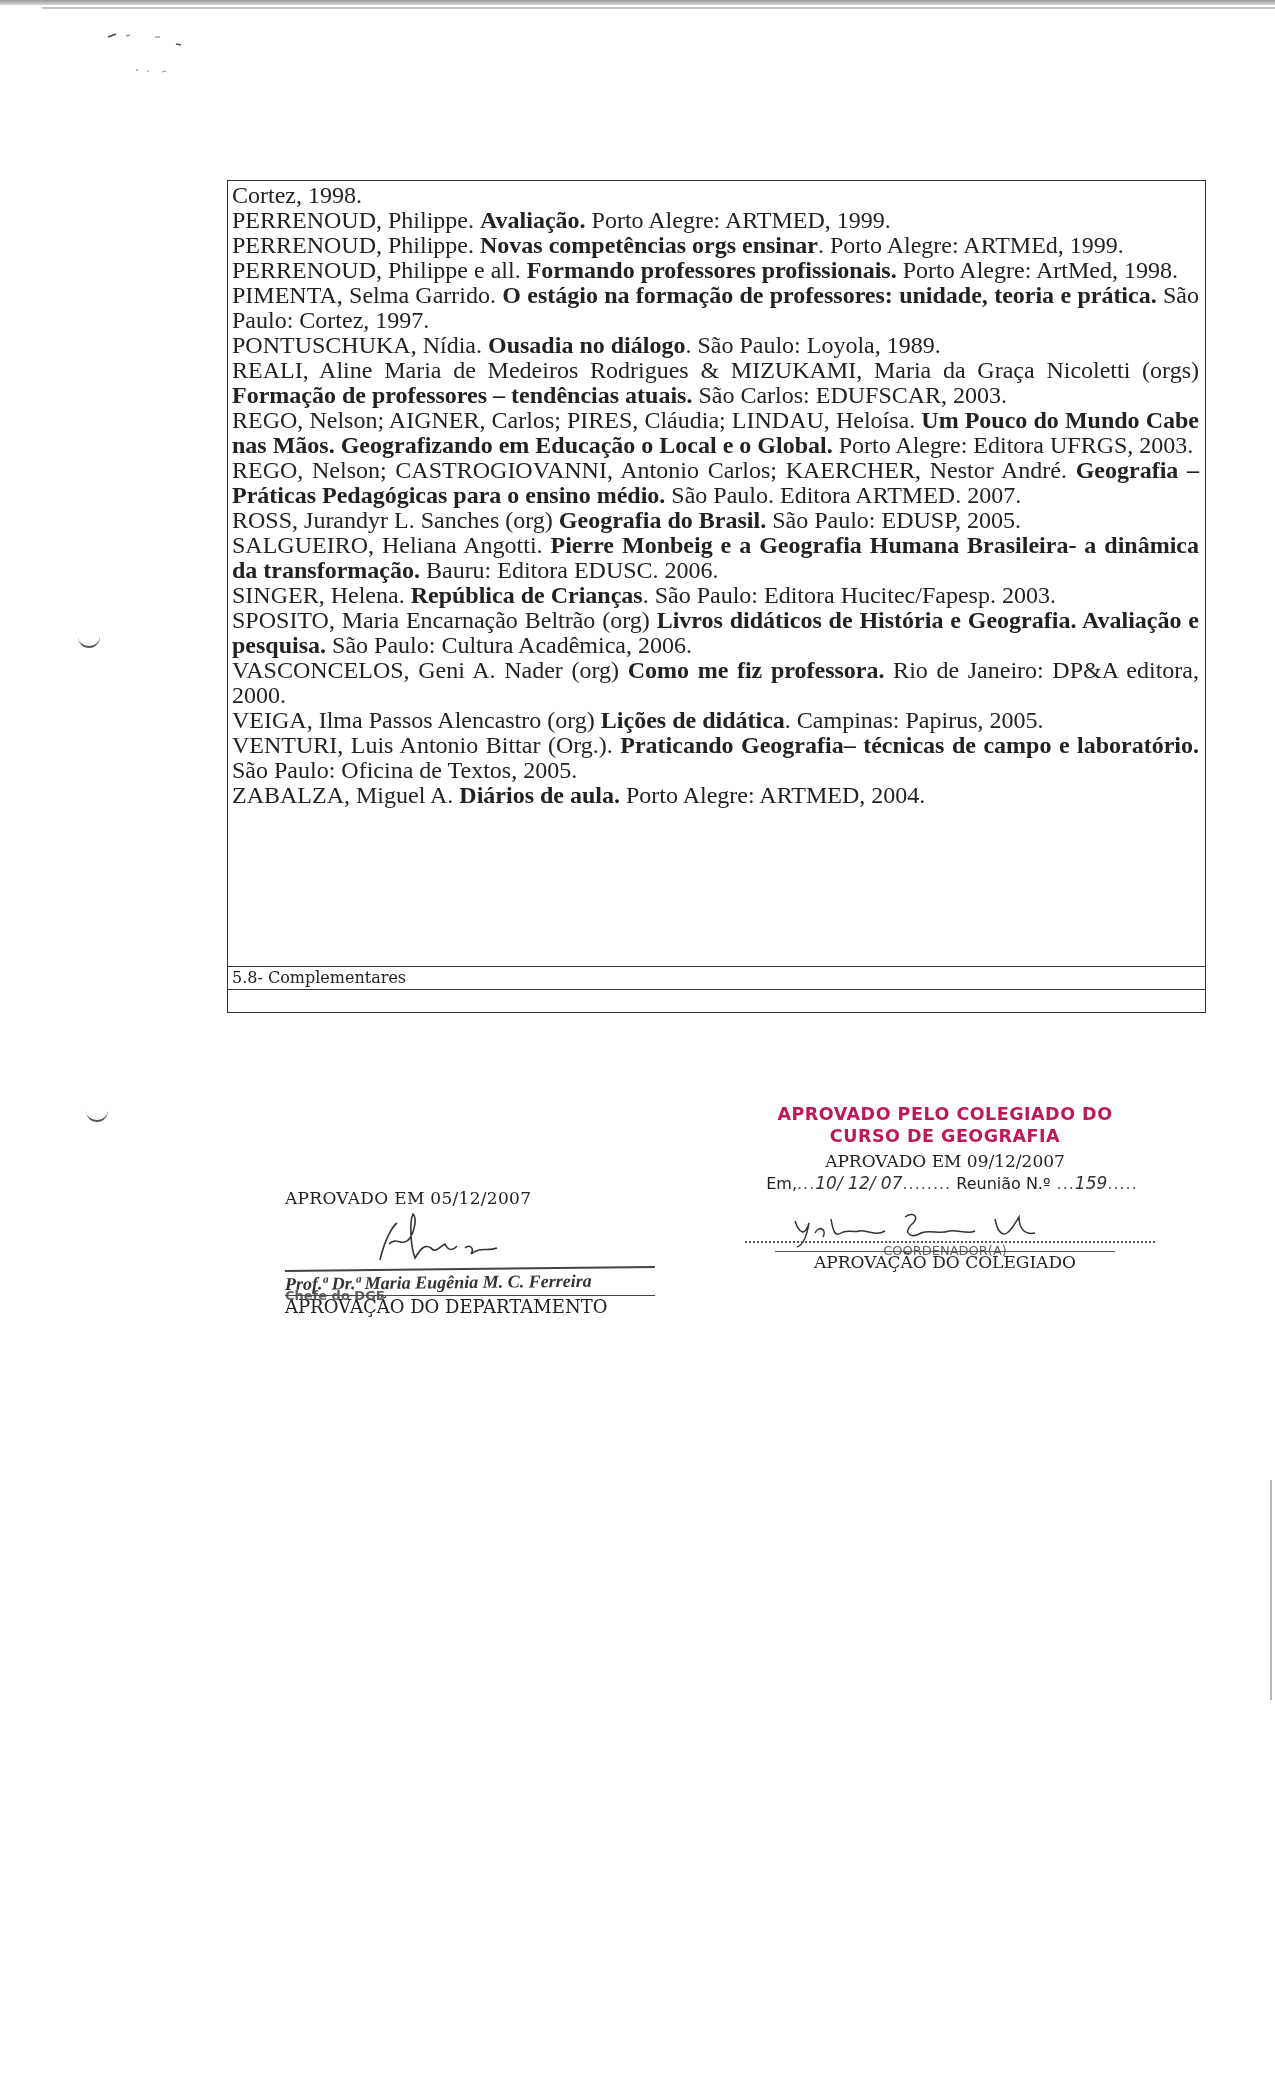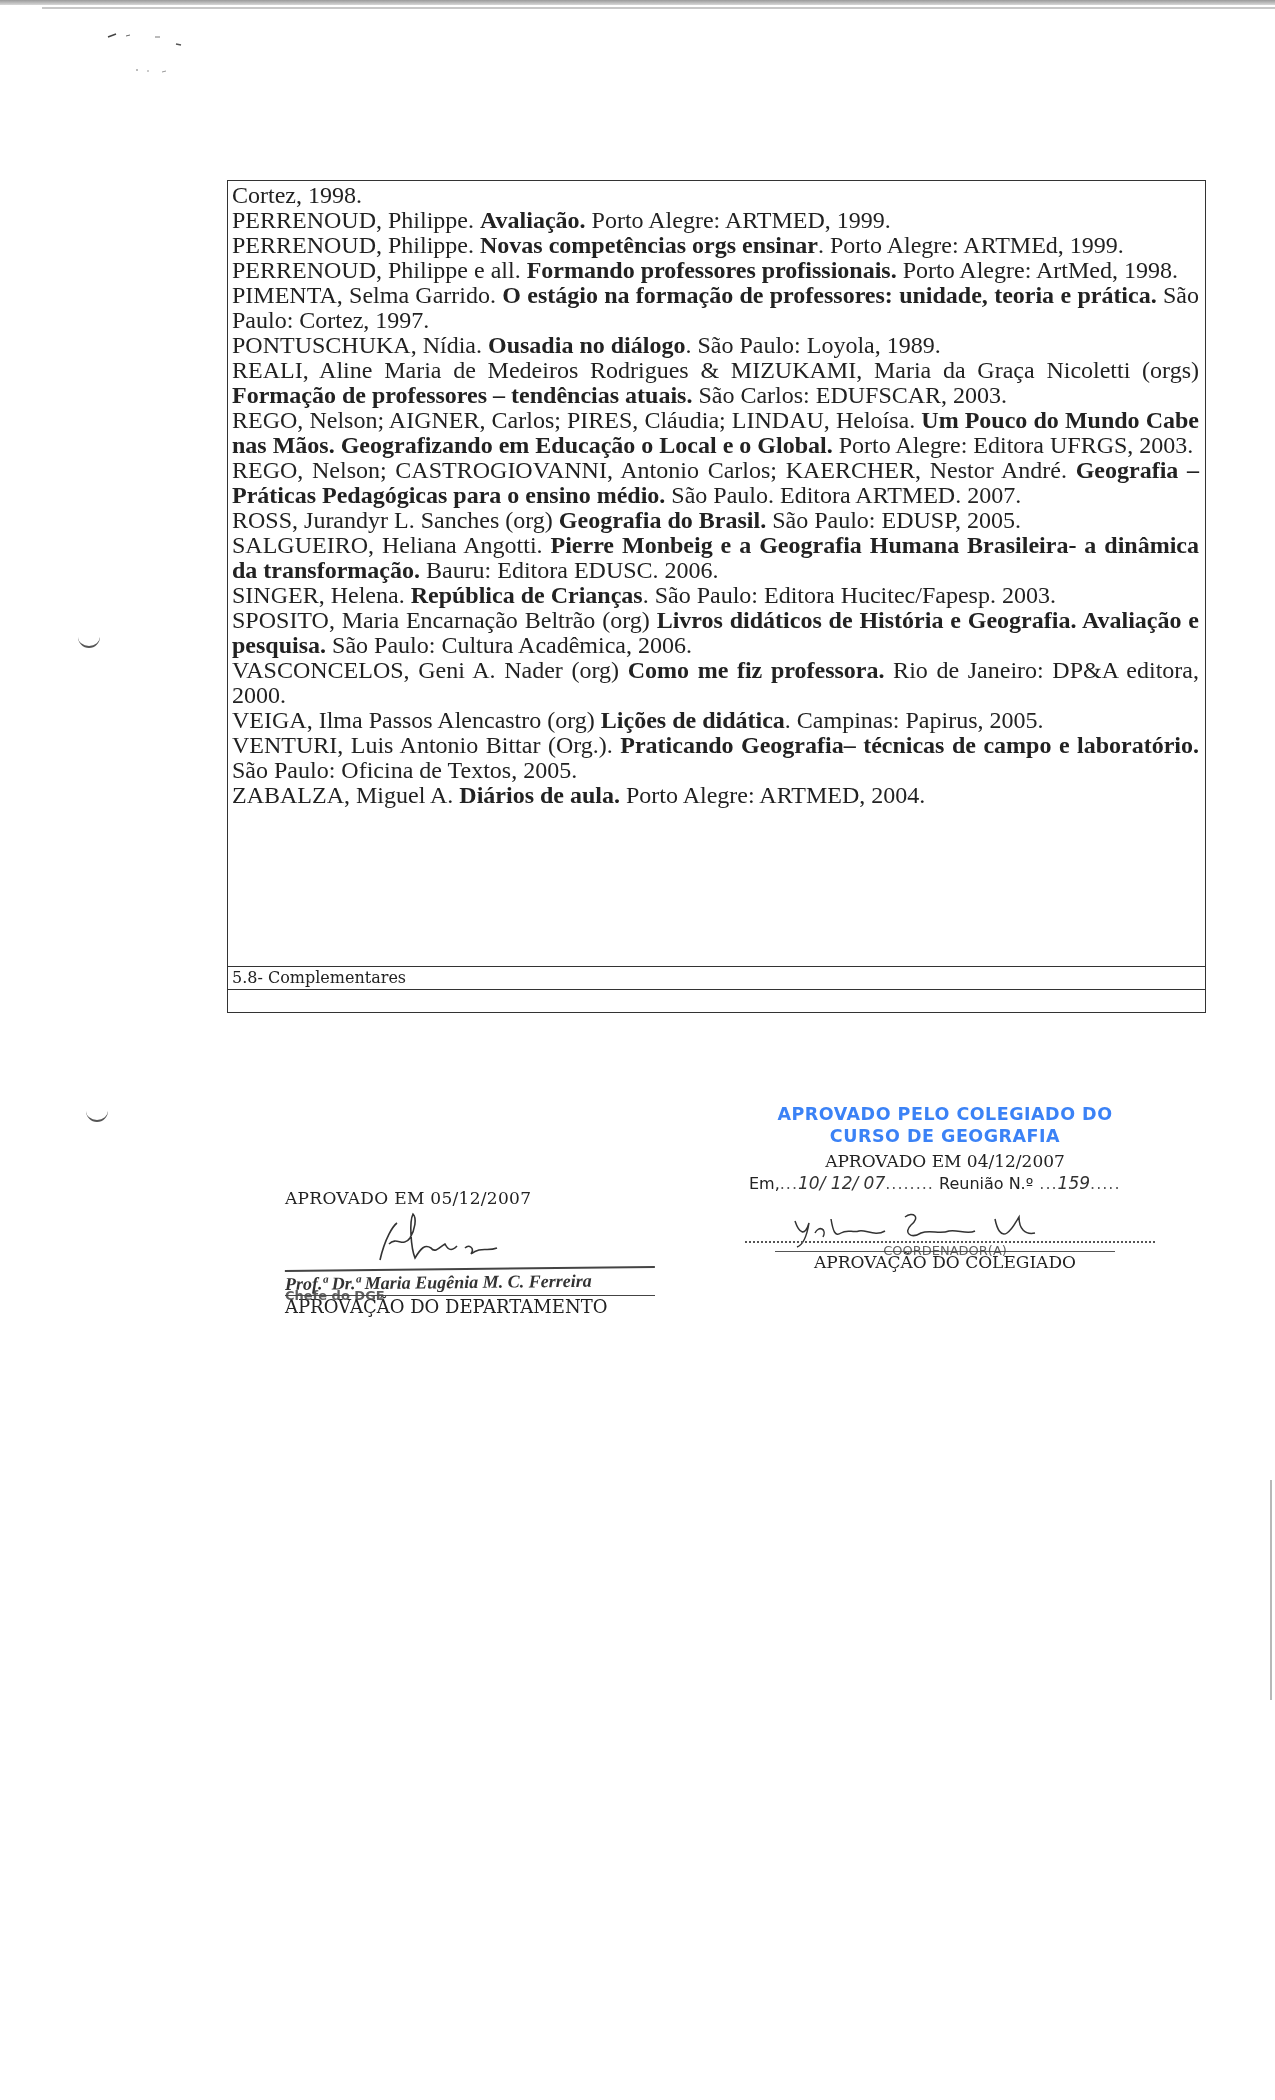--- a/index.html
+++ b/index.html
@@ -87,29 +87,29 @@
       position: absolute; left: 0; right: 0; top: -8px;
       font-family: "DejaVu Sans", sans-serif;
       font-weight: bold; font-size: 13px; color: #444; opacity: 0.85;
     }
     .approval-right {
       position: absolute; left: 735px; top: 1103px; width: 420px;
       text-align: center;
     }
     .stamp-title {
       font-family: "DejaVu Sans", sans-serif; font-weight: bold;
-      font-size: 17.5px; line-height: 22px; color: #3b82f6; letter-spacing: 0.5px;
+      font-size: 17.5px; line-height: 22px; color: #be185d; letter-spacing: 0.5px;
     }
     .approval-right .date {
       font-family: "DejaVu Serif", serif;
       font-size: 17px; margin-top: 4px;
     }
     .em-line {
       font-family: "DejaVu Sans", sans-serif;
-      font-size: 16px; margin-top: 2px; text-align: left; padding-left: 14px;
+      font-size: 16px; margin-top: 2px; text-align: center; padding-left: 14px;
     }
     .handwritten {
       font-family: "DejaVu Sans", sans-serif; font-style: italic;
       color: #333; font-size: 17px;
     }
     .dots { letter-spacing: 1px; color: #555; }
     .sig-right { height: 48px; position: relative; margin-top: 10px; }
     .sig-right svg { position: absolute; left: 0; top: 0; }
     .dotline {
       position: absolute; left: 10px; right: 0; top: 38px;
@@ -175,21 +175,21 @@
   <div class="signatory">Prof.ª Dr.ª Maria Eugênia M. C. Ferreira</div>
   <div class="approval-label">
     <span>APROVAÇÃO DO DEPARTAMENTO</span>
     <span class="overlay-role">Chefe do DGE</span>
   </div>
 </div>
 
 <div class="approval-right">
   <div class="stamp-title">APROVADO PELO COLEGIADO DO</div>
   <div class="stamp-title">CURSO DE GEOGRAFIA</div>
-  <div class="date">APROVADO EM 04/12/2007</div>
+  <div class="date">APROVADO EM 09/12/2007</div>
   <div class="em-line">
     <span>Em,</span><span class="dots">...</span><span class="handwritten">10/ 12/ 07</span><span class="dots">........</span>
     <span>Reunião N.º</span><span class="dots"> ...</span><span class="handwritten">159</span><span class="dots">.....</span>
   </div>
   <div class="sig-right">
     <svg width="420" height="48" viewBox="0 0 420 48">
       <path d="M60 18 C64 30 70 34 74 20 C72 32 68 42 62 44 M80 30 C84 22 92 26 88 34 M96 16 C98 28 100 34 106 30 C112 26 118 30 124 28 C130 26 140 34 150 28 M170 14 C178 8 186 14 176 22 C168 30 176 36 186 30 C196 26 204 32 214 28 C222 26 232 32 240 28 M260 16 C262 26 266 34 272 30 C278 26 280 20 284 14 C284 26 290 32 300 30" fill="none" stroke="#333" stroke-width="1.5"></path>
     </svg>
     <div class="dotline"></div>
   </div>

